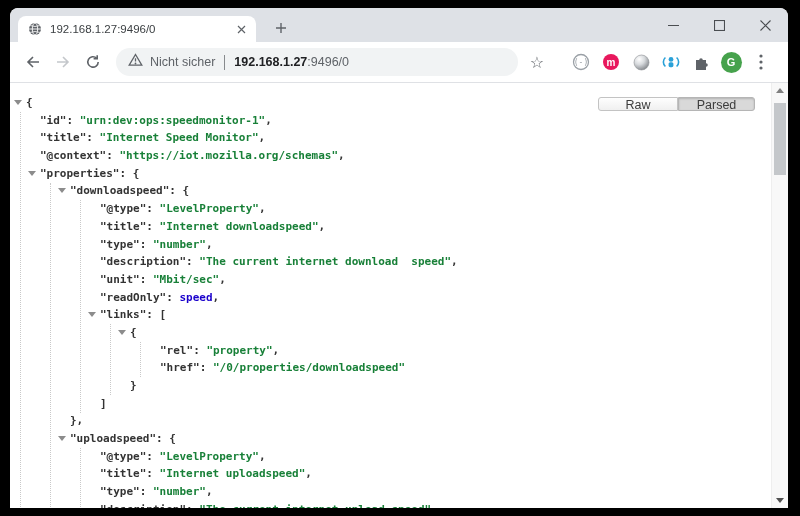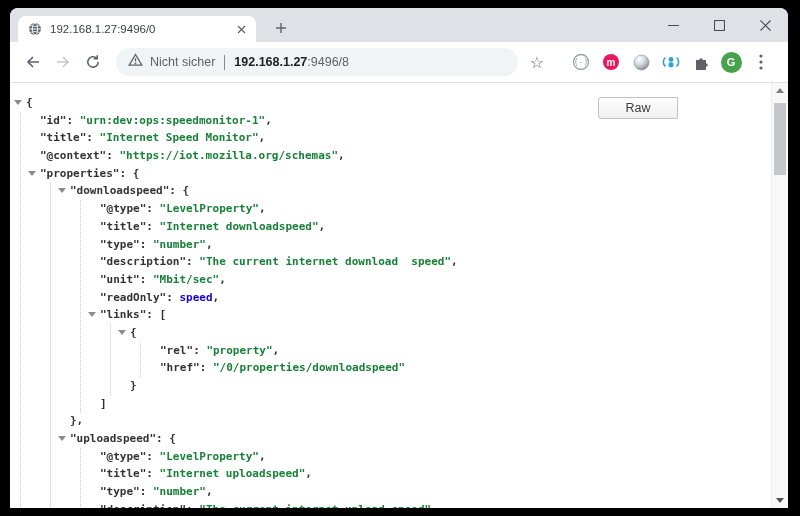--- a/index.html
+++ b/index.html
@@ -34,21 +34,21 @@
   #code-area{position:absolute;left:0;top:0;right:17px;bottom:0;padding-top:11px;overflow:hidden;font-family:"DejaVu Sans Mono",monospace;font-size:11px;font-weight:bold;}
   .jrow{position:relative;height:17.7px;line-height:17.7px;white-space:pre;z-index:1;}
   .caret{position:absolute;top:6px;width:0;height:0;border-left:4px solid transparent;border-right:4px solid transparent;border-top:5px solid #8c8c8c;}
   .guide{position:absolute;width:0;border-left:1px dotted #c9c9c9;z-index:0;}
   .c-k{color:var(--key,#333);}
   .c-p{color:var(--key,#333);}
   .c-s{color:var(--str,#188038);}
   .c-b{color:var(--kw,#1a01cc);font-weight:bold;}
 
   #view-toggle{position:absolute;left:588px;top:14px;display:flex;z-index:5;}
-  #view-toggle button{font-family:"Liberation Sans",sans-serif;font-size:12.5px;color:#3c3c3c;height:22px;padding:0;margin:0;}
+  #view-toggle button{font-family:"Liberation Sans",sans-serif;font-size:12.5px;color:#3c3c3c;height:14px;padding:0;margin:0;}
   #btn-raw{width:80px;background:linear-gradient(#fefefe,#f0f0f0);border:1px solid #c3c3c3;border-radius:3px 0 0 3px;}
   #btn-parsed{width:77px;margin-left:-1px;background:#d9d9d9;border:1px solid #b5b5b5;border-radius:0 3px 3px 0;box-shadow:inset 0 1px 2px rgba(0,0,0,.18);}
 
   
   #scrollbar{position:absolute;right:0;top:0;bottom:0;width:17px;background:#f8f8f8;border-left:1px solid #eee;box-sizing:border-box;}
   #sb-up{position:absolute;top:5px;left:4px;width:0;height:0;border-left:4px solid transparent;border-right:4px solid transparent;border-bottom:5px solid #7f7f7f;}
   #sb-down{position:absolute;bottom:5px;left:4px;width:0;height:0;border-left:4px solid transparent;border-right:4px solid transparent;border-top:5px solid #505050;}
   #sb-thumb{position:absolute;top:20px;left:2px;width:12px;height:72px;background:#c4c7ca;}
 </style>
 </head>
@@ -117,21 +117,21 @@
     <div id="addressbar">
       <span>
         <svg width="15" height="14" viewBox="0 0 15 14">
             <path d="M7.5 1.5 L13.8 12.2 H1.2 Z" fill="none" stroke="#5f6368" stroke-width="1.3"></path>
             <line x1="7.5" y1="5.2" x2="7.5" y2="8.6" stroke="#5f6368" stroke-width="1.3"></line>
             <circle cx="7.5" cy="10.5" r="0.9" fill="#5f6368"></circle>
           </svg>
       </span>
       <span class="sec-label">Nicht sicher</span>
       <span class="divider"></span>
-      <span class="url"><span class="host">192.168.1.27</span><span class="rest">:9496/8</span></span>
+      <span class="url"><span class="host">192.168.1.27</span><span class="rest">:9496/0</span></span>
     </div>
     <div id="star-btn">☆</div>
     <div class="extslot" style="margin-left:14px;">
       <svg width="18" height="18" viewBox="0 0 18 18">
           <circle cx="9" cy="9" r="7.5" fill="#fff" stroke="#9aa0a6" stroke-width="1.3"></circle>
           <text x="9" y="11.8" font-size="8" font-family="DejaVu Sans Mono, monospace" fill="#9aa0a6" text-anchor="middle">(-)</text>
         </svg>
     </div>
     <div class="extslot">
       <svg width="18" height="18" viewBox="0 0 18 18">
@@ -173,20 +173,21 @@
           <circle cx="2" cy="2" r="1.6" fill="#5f6368"></circle>
           <circle cx="2" cy="8" r="1.6" fill="#5f6368"></circle>
           <circle cx="2" cy="14" r="1.6" fill="#5f6368"></circle>
         </svg>
     </div>
   </div>
 
   <div id="content">
     <div id="view-toggle">
       <button id="btn-raw">Raw</button>
+      <button id="btn-parsed">Parsed</button>
     </div>
     <div id="code-area">
         <div class="jrow" style="padding-left: 16px;"><span class="caret" style="left: 4px;"></span><span class="c-p">{</span></div>
         <div class="jrow" style="padding-left: 30px;"><span class="c-k">"id"</span><span class="c-p">: </span><span class="c-s">"urn:dev:ops:speedmonitor-1"</span><span class="c-p">,</span></div>
         <div class="jrow" style="padding-left: 30px;"><span class="c-k">"title"</span><span class="c-p">: </span><span class="c-s">"Internet Speed Monitor"</span><span class="c-p">,</span></div>
         <div class="jrow" style="padding-left: 30px;"><span class="c-k">"@context"</span><span class="c-p">: </span><span class="c-s">"https://iot.mozilla.org/schemas"</span><span class="c-p">,</span></div>
         <div class="jrow" style="padding-left: 30px;"><span class="caret" style="left: 18px;"></span><span class="c-k">"properties"</span><span class="c-p">: {</span></div>
         <div class="jrow" style="padding-left: 60px;"><span class="caret" style="left: 48px;"></span><span class="c-k">"downloadspeed"</span><span class="c-p">: {</span></div>
         <div class="jrow" style="padding-left: 90px;"><span class="c-k">"@type"</span><span class="c-p">: </span><span class="c-s">"LevelProperty"</span><span class="c-p">,</span></div>
         <div class="jrow" style="padding-left: 90px;"><span class="c-k">"title"</span><span class="c-p">: </span><span class="c-s">"Internet downloadspeed"</span><span class="c-p">,</span></div>

